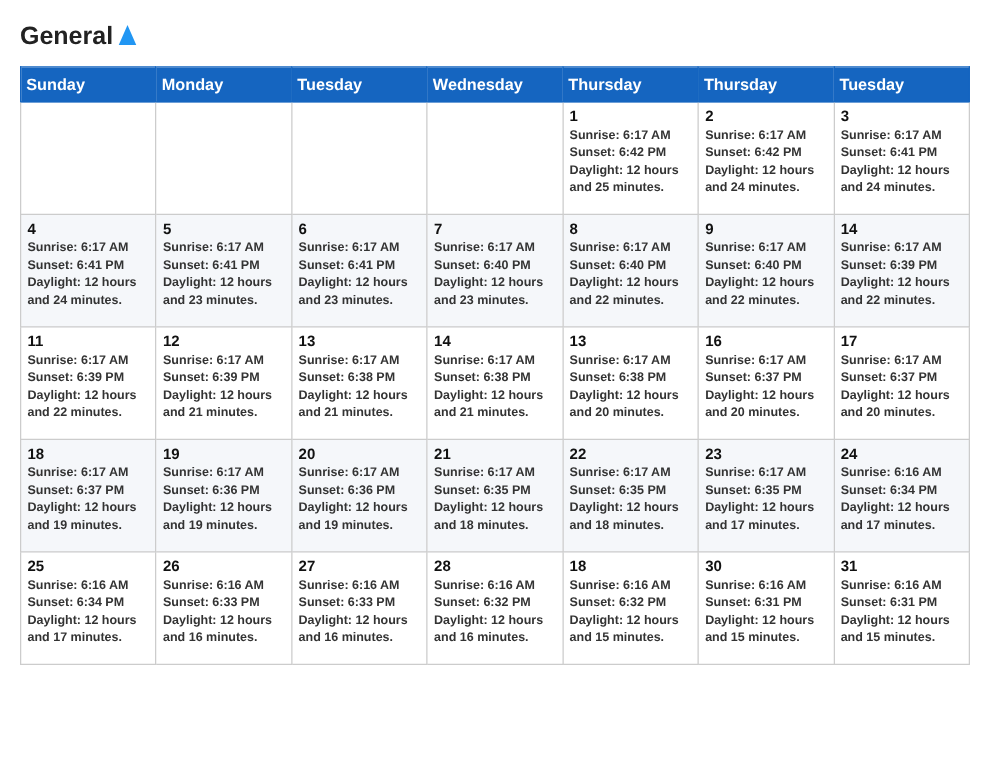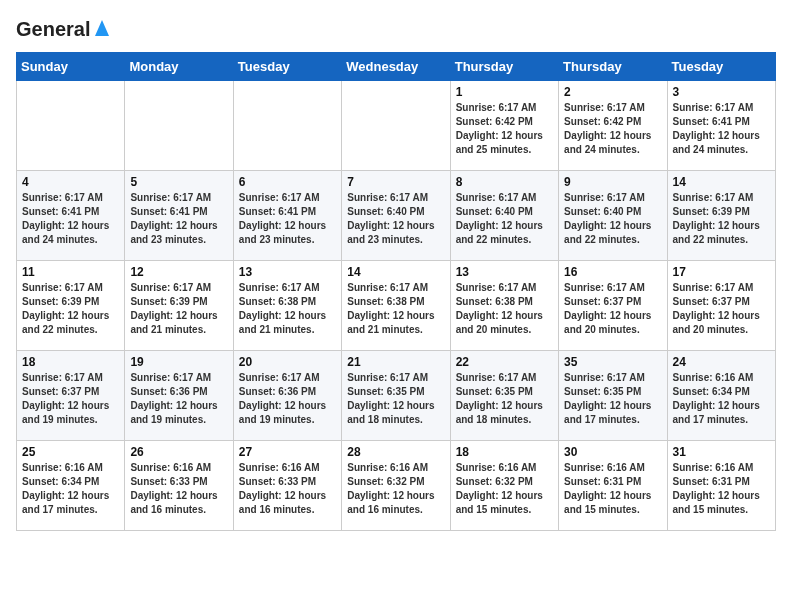--- a/index.html
+++ b/index.html
@@ -265,21 +265,21 @@
 and 18 minutes.</div>
         </td>
         <td>
           <div class="day-number">22</div>
           <div class="day-info" style="white-space: pre-line;">Sunrise: 6:17 AM
 Sunset: 6:35 PM
 Daylight: 12 hours
 and 18 minutes.</div>
         </td>
         <td>
-          <div class="day-number">35</div>
+          <div class="day-number">23</div>
           <div class="day-info" style="white-space: pre-line;">Sunrise: 6:17 AM
 Sunset: 6:35 PM
 Daylight: 12 hours
 and 17 minutes.</div>
         </td>
         <td>
           <div class="day-number">24</div>
           <div class="day-info" style="white-space: pre-line;">Sunrise: 6:16 AM
 Sunset: 6:34 PM
 Daylight: 12 hours

